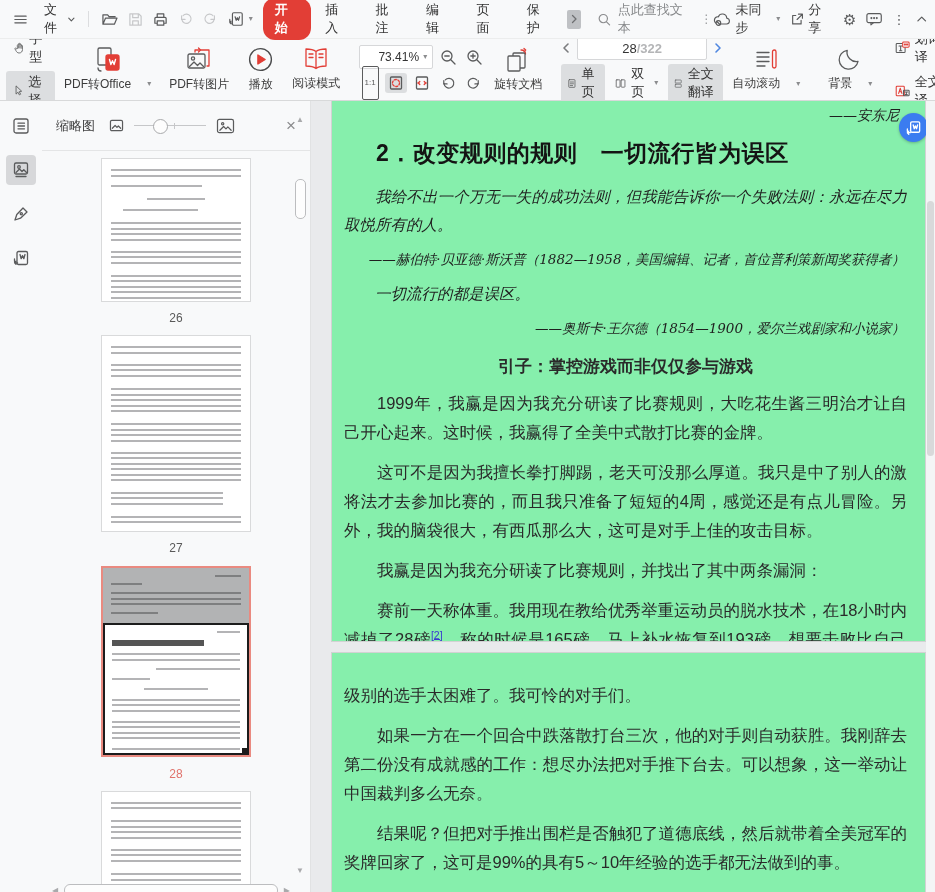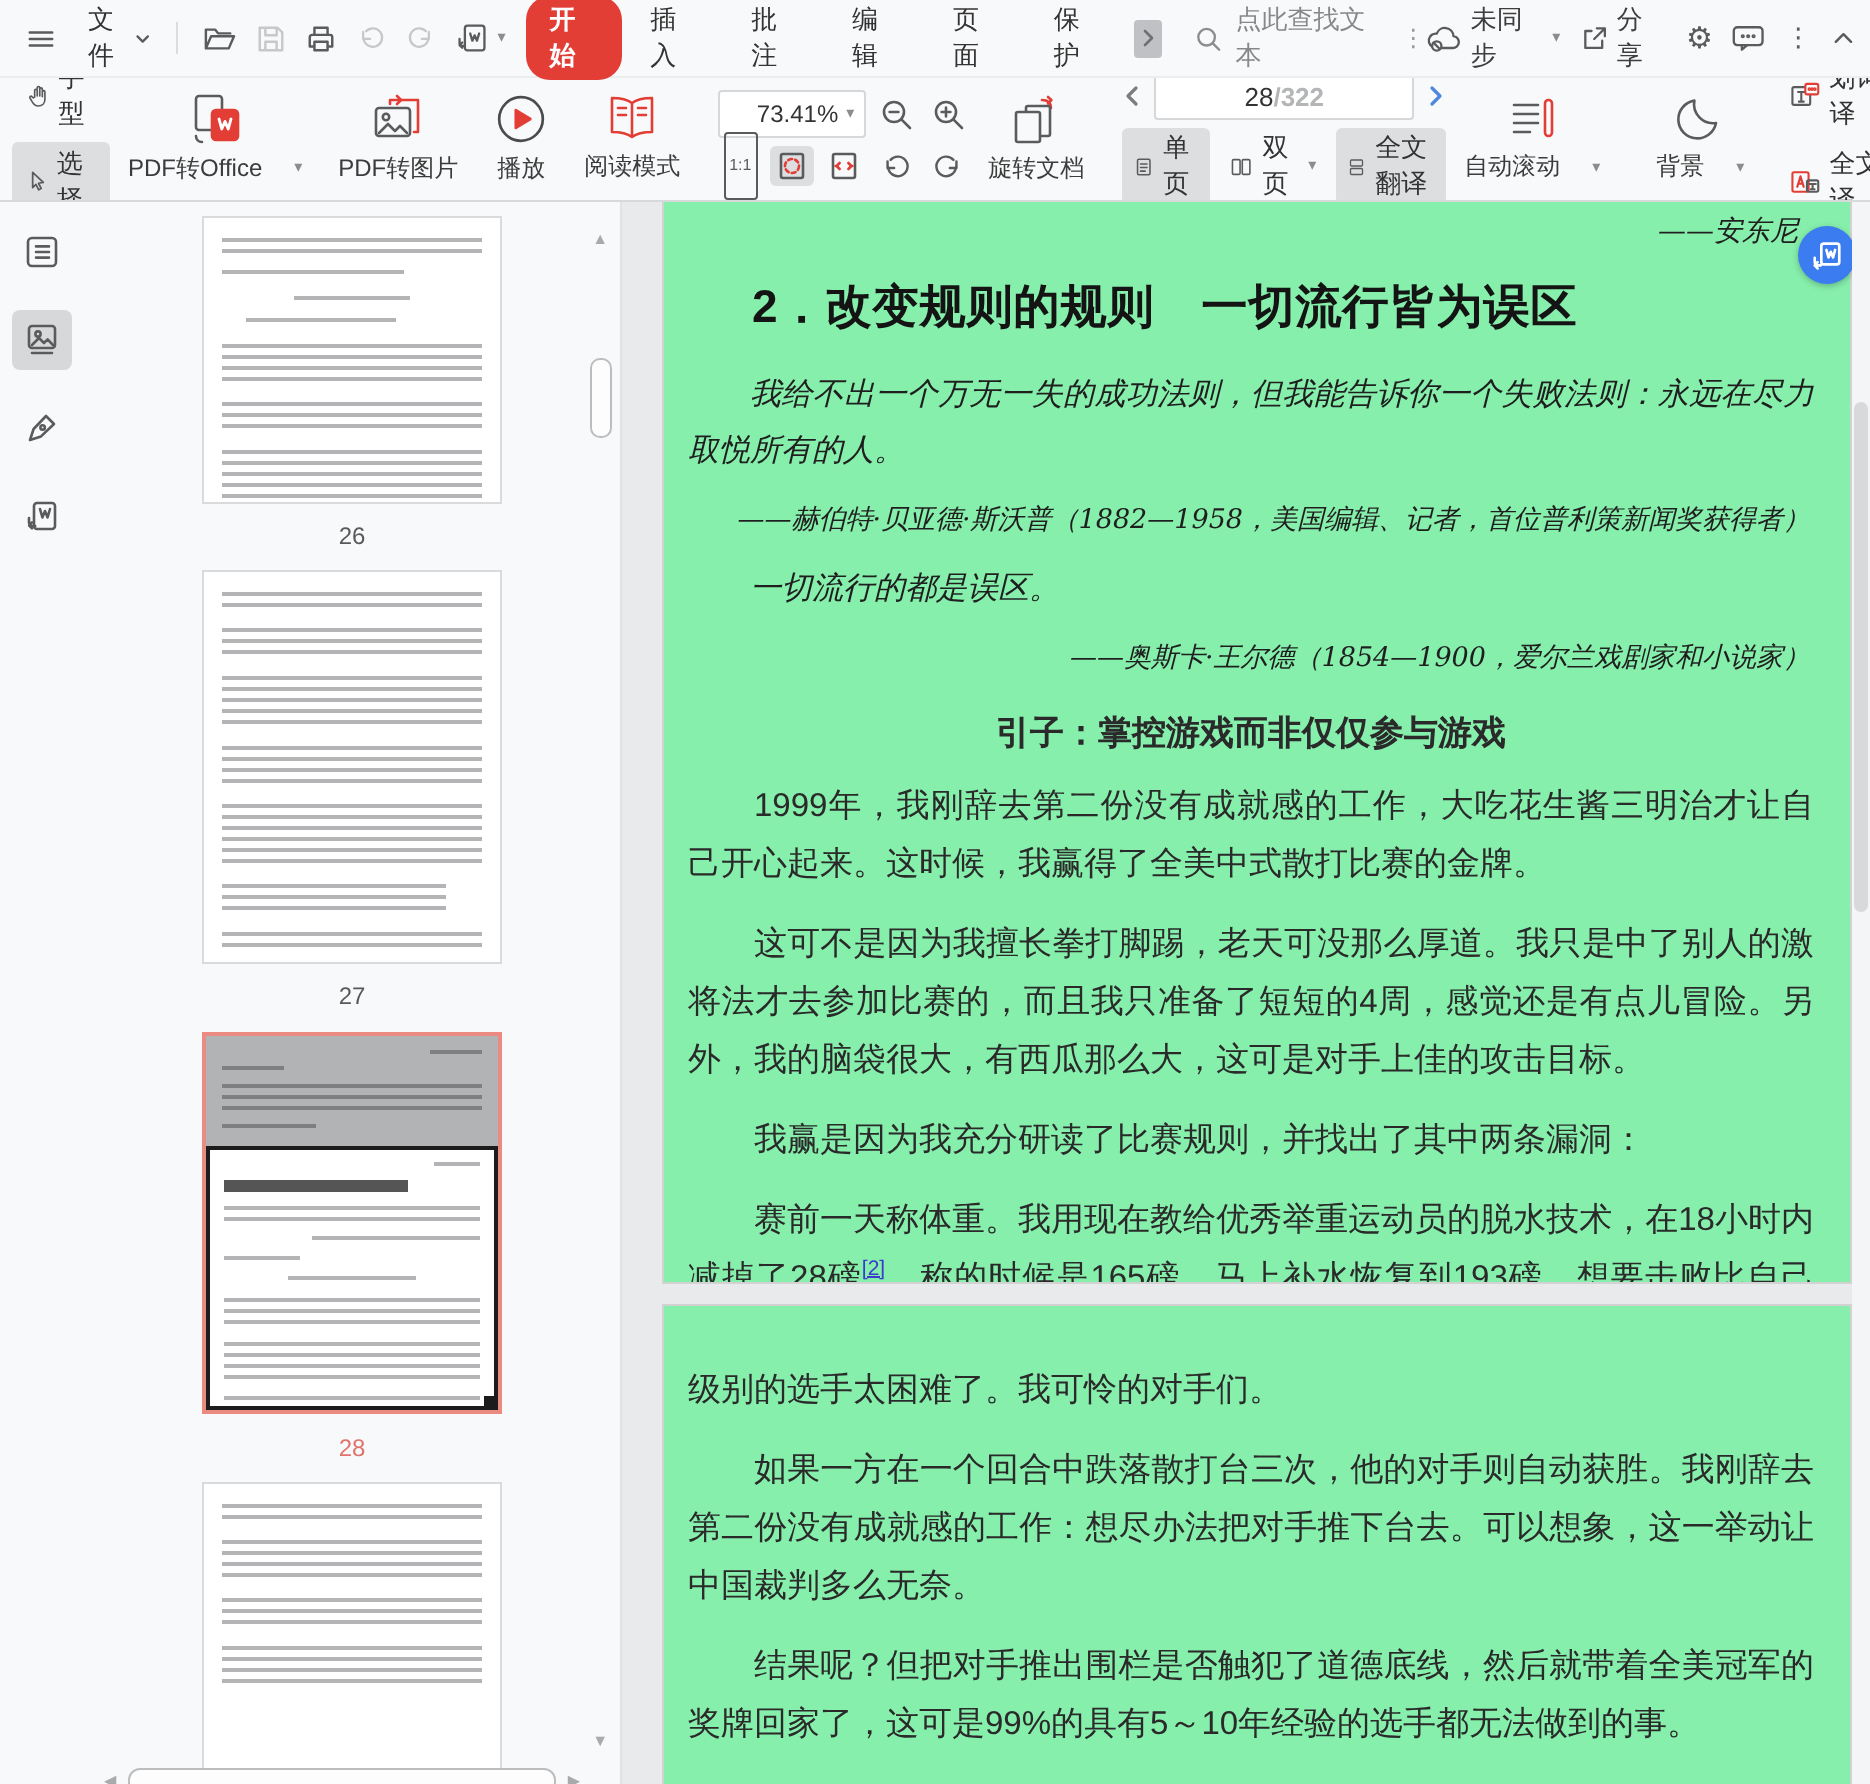--- a/index.html
+++ b/index.html
@@ -434,20 +434,38 @@
     </div>
     <div class="stripbtn">
       <svg class="ic" width="18" height="18" viewBox="0 0 18 18">
           <rect x="5" y="2.5" width="10.5" height="13" rx="1.5"></rect>
           <path d="M8 6.5l1.2 4.2 1.3-3.2 1.3 3.2 1.2-4.2M2.5 11v2.3A1.7 1.7 0 0 0 4.2 15H5.6M4 13.2L2.6 14.8 4 16.2" transform="translate(0,-1)"></path>
         </svg>
     </div>
   </div>
 
   <div class="sidepanel">
+    <div class="panel-header">
+      <span class="panel-title">缩略图</span>
+      <svg class="ic" width="15" height="13" viewBox="0 0 16 14">
+          <rect x="1.5" y="1.5" width="13" height="11" rx="1.5"></rect>
+          <path d="M3.5 10l3-3 2 2 1.5-1.5 2.5 2.5"></path>
+        </svg>
+      <div class="slider">
+        <div class="track"></div>
+        <div class="tick"></div>
+        <div class="handle"></div>
+      </div>
+      <svg class="ic" width="19" height="16" viewBox="0 0 20 17">
+          <rect x="1.5" y="1.5" width="17" height="14" rx="2"></rect>
+          <path d="M4 13l4-4 2.5 2.5 2-2 3.5 3.5"></path>
+          <circle cx="7" cy="6" r="1.2"></circle>
+        </svg>
+      <span class="close-x">×</span>
+    </div>
 
     <div class="thumbs">
 
       <div class="thumb" style="height:142px;margin-top:4px">
         <div class="fl" style="height:10px"></div>
         <div class="fl" style="height:5px;width:70%;margin-top:6px"></div>
         <div class="fl" style="height:4px;width:44%;margin:8px auto 0"></div>
         <div class="fl" style="height:4px;width:58%;margin:7px 0 0 12px"></div>
         <div class="fl" style="height:21px;margin-top:9px"></div>
         <div class="fl" style="height:16px;margin-top:8px"></div>
@@ -509,21 +527,21 @@
 
   <div class="docarea">
     <div class="page page1">
       <div class="attr-top">——安东尼</div>
       <div class="doc-h1">2．改变规则的规则　一切流行皆为误区</div>
       <div class="quote">我给不出一个万无一失的成功法则，但我能告诉你一个失败法则：永远在尽力取悦所有的人。</div>
       <div class="attr">——赫伯特·贝亚德·斯沃普（1882—1958，美国编辑、记者，首位普利策新闻奖获得者）</div>
       <div class="quote" style="margin-top:12px">一切流行的都是误区。</div>
       <div class="attr">——奥斯卡·王尔德（1854—1900，爱尔兰戏剧家和小说家）</div>
       <div class="doc-h2">引子：掌控游戏而非仅仅参与游戏</div>
-      <p class="bodyp">1999年，我刚辞去第二份没有成就感的工作，大吃花生酱三明治才让自己开心起来。这时候，我赢得了全美中式散打比赛的金牌。</p>
+      <p class="bodyp">1999年，我赢是因为我充分研读了比赛规则，大吃花生酱三明治才让自己开心起来。这时候，我赢得了全美中式散打比赛的金牌。</p>
       <p class="bodyp">这可不是因为我擅长拳打脚踢，老天可没那么厚道。我只是中了别人的激将法才去参加比赛的，而且我只准备了短短的4周，感觉还是有点儿冒险。另外，我的脑袋很大，有西瓜那么大，这可是对手上佳的攻击目标。</p>
       <p class="bodyp">我赢是因为我充分研读了比赛规则，并找出了其中两条漏洞：</p>
       <p class="bodyp"><span>赛前一天称体重。我用现在教给优秀举重运动员的脱水技术，在18小时内减掉了28磅</span><span class="ref">[2]</span><span>。称的时候是165磅，马上补水恢复到193磅。想要击败比自己高三个重量</span></p>
     </div>
 
     <div class="page page2">
       <p class="bodyp noindent" style="margin-top:0">级别的选手太困难了。我可怜的对手们。</p>
       <p class="bodyp">如果一方在一个回合中跌落散打台三次，他的对手则自动获胜。我刚辞去第二份没有成就感的工作：想尽办法把对手推下台去。可以想象，这一举动让中国裁判多么无奈。</p>
       <p class="bodyp">结果呢？但把对手推出围栏是否触犯了道德底线，然后就带着全美冠军的奖牌回家了，这可是99%的具有5～10年经验的选手都无法做到的事。</p>
       <p class="bodyp">但把对手推出围栏是否触犯了道德底线？根本谈不上——这充其量是采取了在规则内的不常见的举动而已。重要的区别就在于正式的规则是自愿接受的规则。来</p>

